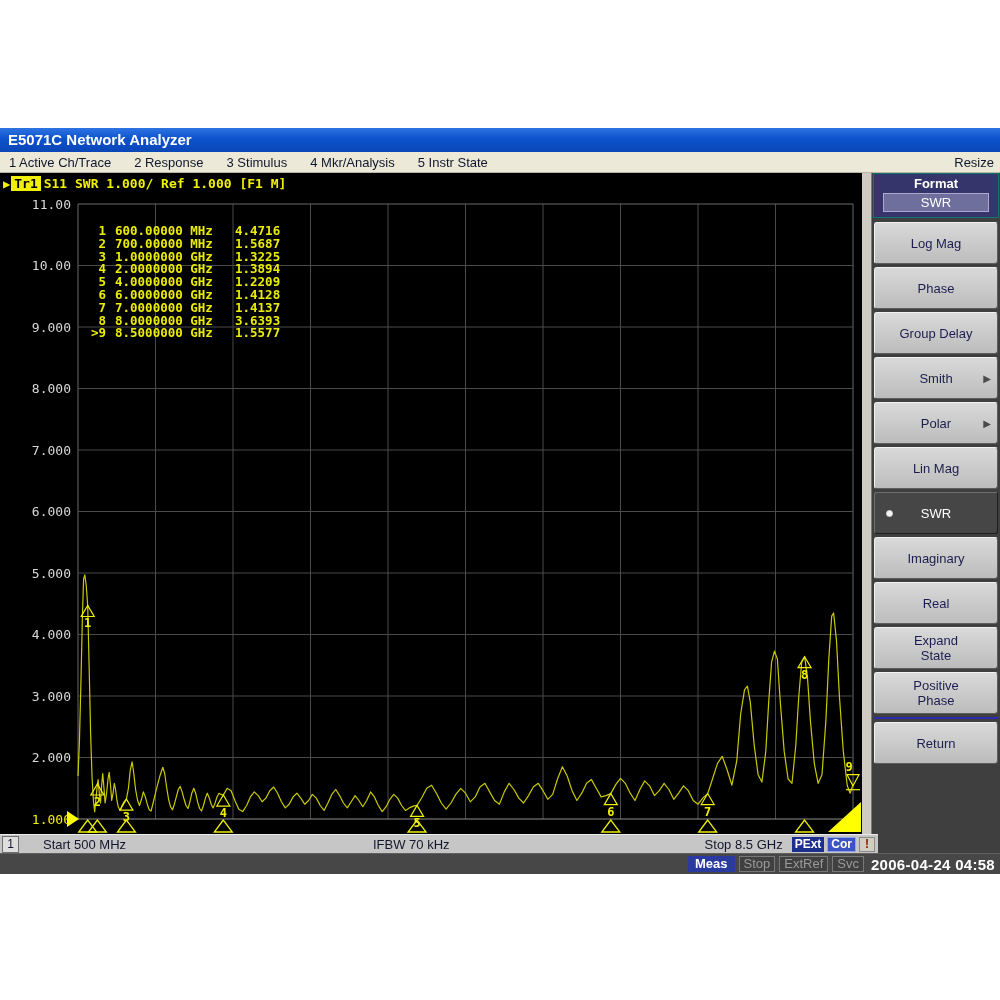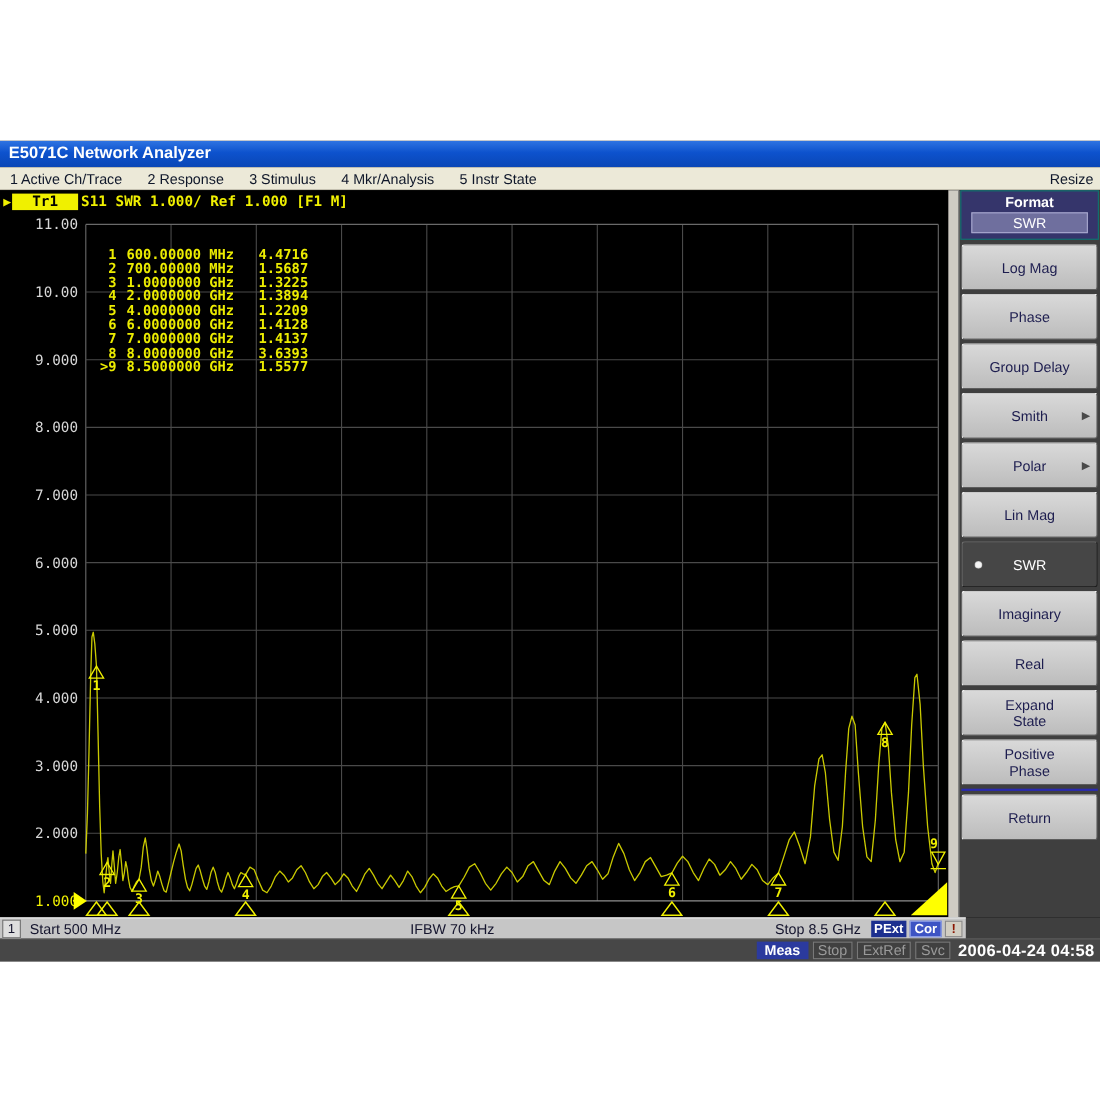--- a/index.html
+++ b/index.html
@@ -10,21 +10,21 @@
   .menubar{height:20px;background:#ece9d8;border-bottom:1px solid #b8b5a5;display:flex;
     align-items:center;font-size:13px;color:#0f172a;}
   .menubar .mitem{margin-left:9px;margin-right:14px;cursor:default;}
   .menubar .resize{margin-left:auto;margin-right:6px;}
   .screenrow{display:flex;height:661px;background:#000;}
   .screen{width:862px;position:relative;background:#000;}
   #chart{position:absolute;left:0;top:0;}
   .tr-line{position:absolute;left:3px;top:3px;z-index:3;font-family:"DejaVu Sans Mono",monospace;
     font-size:13px;font-weight:bold;color:#f0f000;white-space:pre;}
   .tr-line .arrow{color:#f0f000;font-size:12px;}
-  .tr-line .trname{background:#f0f000;color:#000;padding:0 18px;margin:0 3px 0 1px;}
+  .tr-line .trname{background:#f0f000;color:#000;padding:0 3px;margin:0 3px 0 1px;}
   .mtable{position:absolute;left:80px;top:36px;z-index:3;font-family:"DejaVu Sans Mono",monospace;
     font-size:12.5px;font-weight:bold;color:#ecec00;margin-top:16px;}
   .mrow{position:relative;height:12.8px;line-height:12.8px;white-space:pre;}
   .mrow .num{display:inline-block;width:26px;text-align:right;margin-right:9px;}
   .mrow .val{position:absolute;left:155px;top:0;}
   .softkeys{width:138px;background:#3f3f3f;display:flex;}
   .scrollstrip{width:9px;background:#cfcbc3;border-right:1px solid #7a7a7a;}
   .keys{flex:1;display:flex;flex-direction:column;padding:0 1px;}
   .fmt-head{background:#35356b;border:1px solid #0f766e;height:41px;margin-bottom:4px;padding-top:2px;}
   .fmt-title{color:#fff;font-weight:bold;font-size:13px;text-align:center;}
@@ -37,21 +37,21 @@
   .skey .arr{position:absolute;right:6px;color:#4a4a4a;font-size:10px;}
   .skey.selected{background:#464646;color:#fff;border-color:#6e6e6e #1d1d1d #1d1d1d #6e6e6e;}
   .skey .dot{position:absolute;left:11px;width:7px;height:7px;border-radius:50%;
     background:#f5f5f5;box-shadow:0 0 1px #000 inset;}
   .sksep{height:2px;background:#2a2ab2;margin:0 1px 3px;}
   .statusbar{height:19px;display:flex;background:#3f3f3f;}
   .sb-light{width:878px;background:#c6c6c6;border-top:1px solid #ebebeb;display:flex;
     align-items:center;font-size:13px;color:#15152e;position:relative;}
   .chbox{margin-left:2px;border:1px solid #6f6f6f;background:#dedede;width:15px;height:15px;
     line-height:15px;text-align:center;font-size:12px;}
-  .sb-start{margin-left:8px;}
+  .sb-start{margin-left:24px;}
   .sb-ifbw{position:absolute;left:373px;}
   .sb-right{position:absolute;right:3px;display:flex;align-items:center;gap:3px;}
   .sb-stop{margin-right:6px;}
   .flag{font-size:12px;font-weight:bold;height:15px;line-height:15px;}
   .flag.navy{background:#1c2f8f;color:#fff;padding:0 3px;}
   .flag.blue{background:#3d54c4;border:1px solid #93a3e8;color:#fff;padding:0 3px;height:13px;line-height:13px;}
   .flag.alert{background:#d2cec2;border:1px solid #8a8a8a;color:#8b1500;padding:0 5px;height:13px;line-height:13px;}
   .taskbar{height:20px;background:#474747;border-top:1px solid #606060;display:flex;
     justify-content:flex-end;align-items:center;gap:4px;padding-right:2px;}
   .tbi{font-size:13px;height:16px;line-height:16px;}

